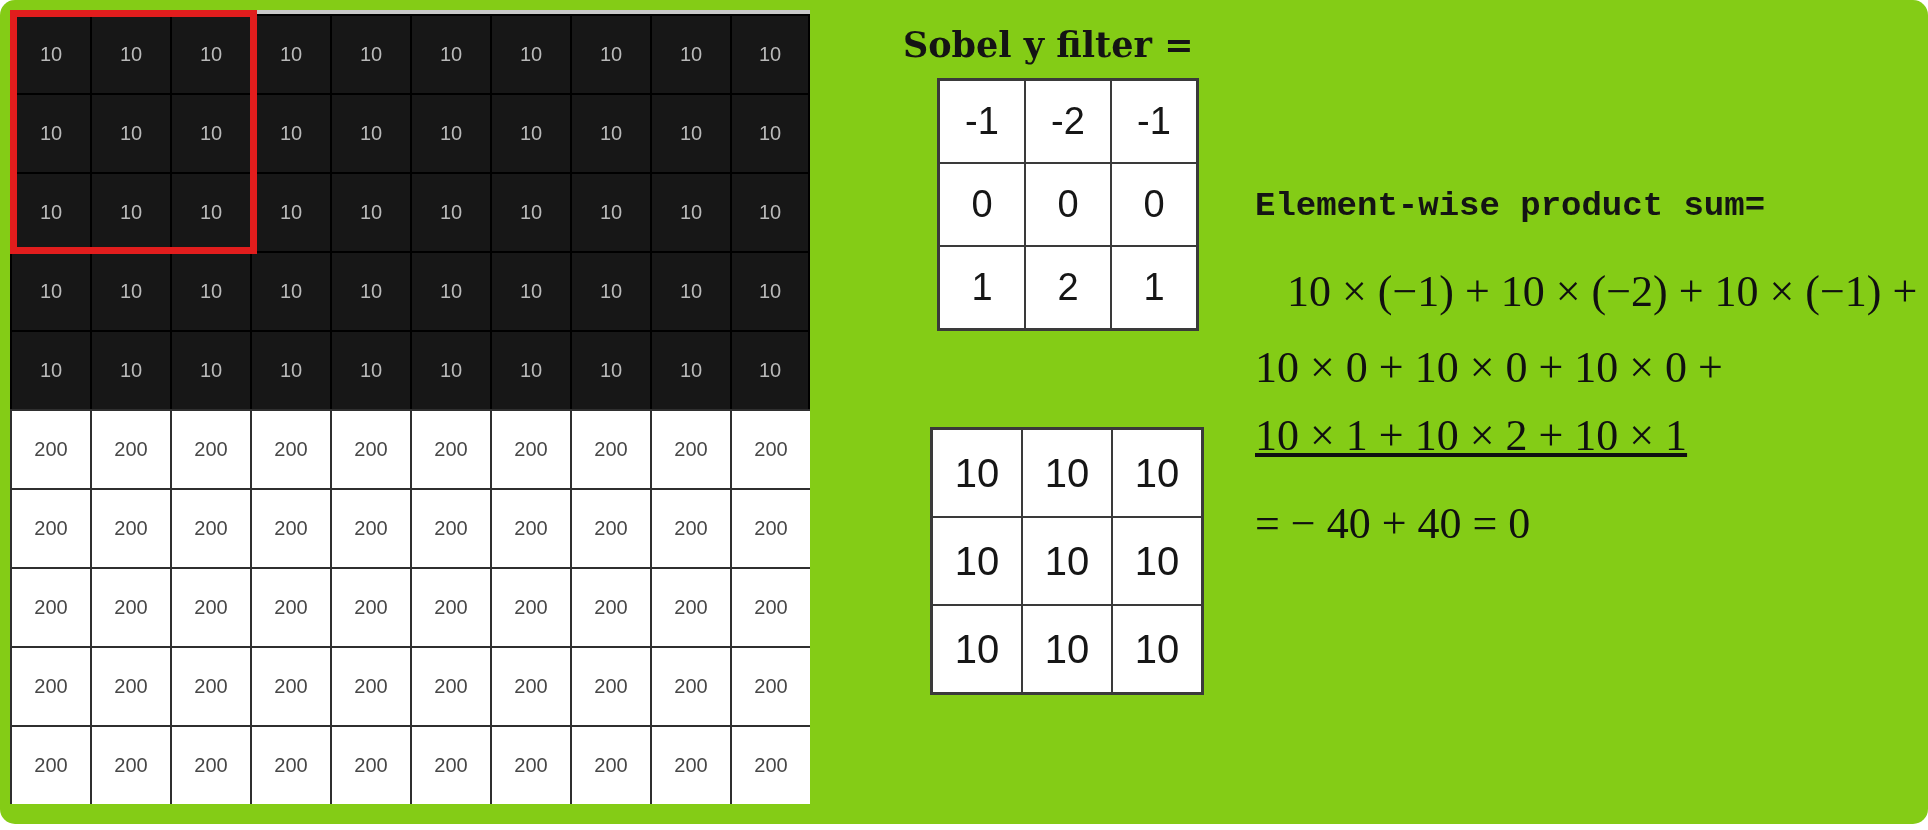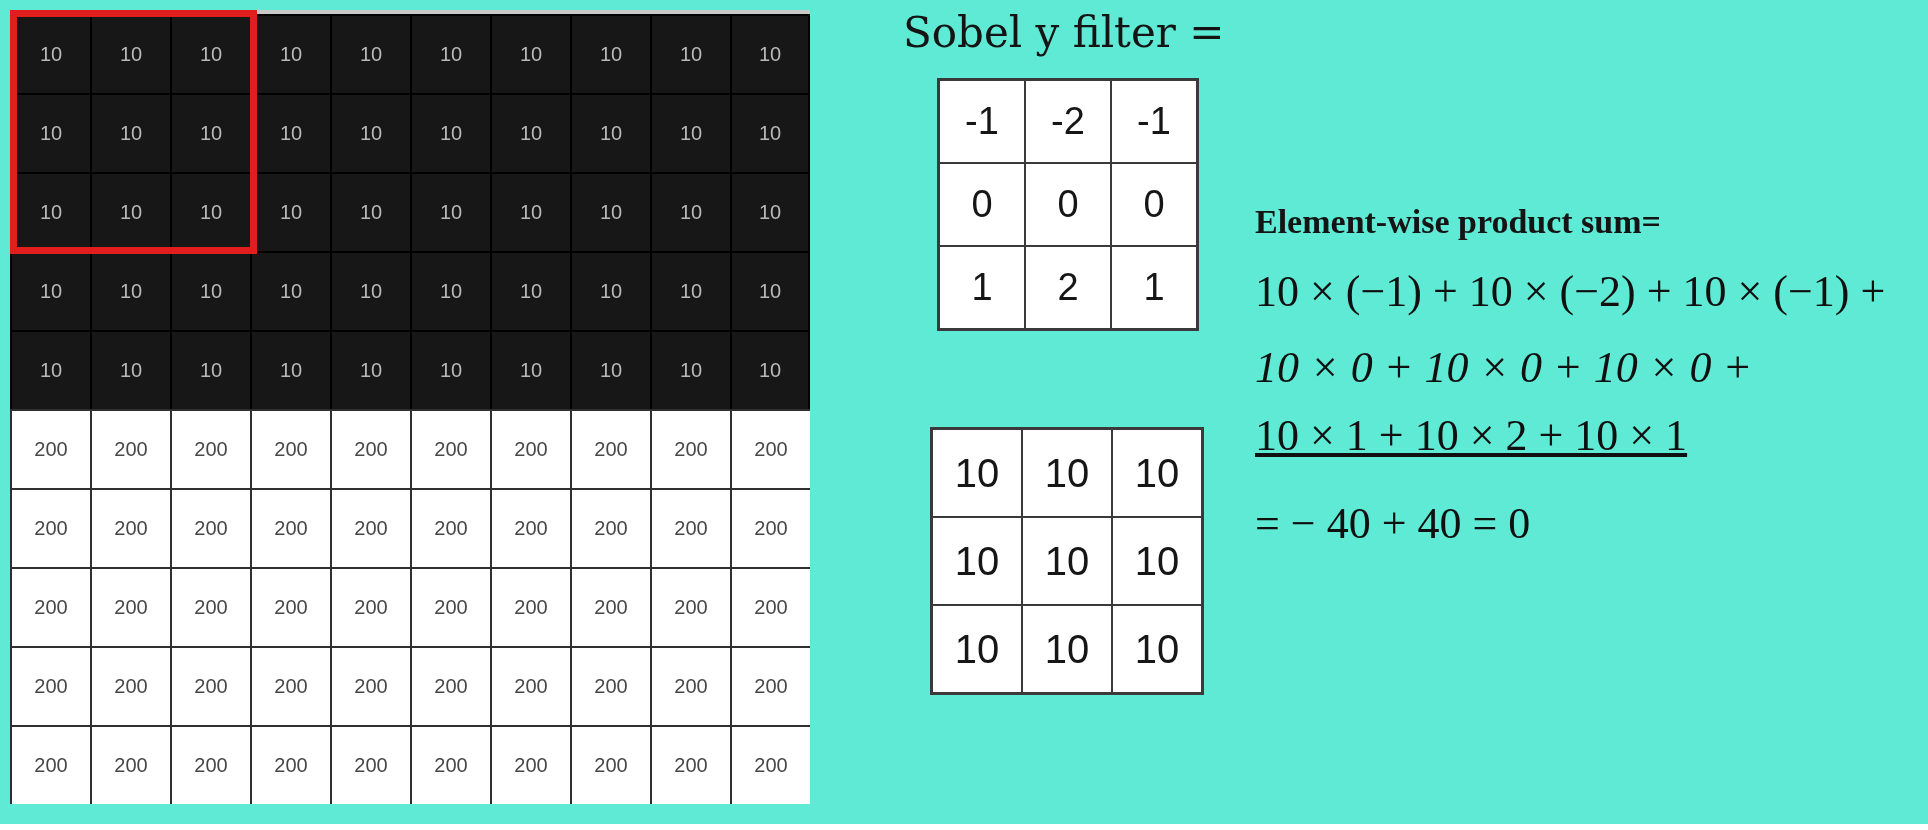--- a/index.html
+++ b/index.html
@@ -1,22 +1,23 @@
 <!DOCTYPE html>
 <html><head>
 <meta charset="utf-8">
 <style>
   html, body { margin: 0; padding: 0; background: #ffffff; }
   .canvas {
     position: relative;
     width: 1928px;
     height: 824px;
-    background: #5eead4;
+    background: #84cc16;
     overflow: hidden;
     font-family: "Liberation Sans", sans-serif;
+    border-radius: 15px;
   }
 
   
   .pixel-grid {
     position: absolute;
     left: 10px; top: 10px;
     width: 800px; height: 790px;
     border-top: 4px solid #c9c9c9;
     display: grid;
     grid-template-columns: repeat(10, 1fr);
@@ -58,48 +59,48 @@
     color: #161616;
     box-sizing: border-box;
   }
   .sobel-table { left: 937px; top: 78px; grid-template-columns: repeat(3, 86px); grid-auto-rows: 83px; }
   .sobel-table .mcell { font-size: 38px; }
   .patch-table { left: 930px; top: 427px; grid-template-columns: repeat(3, 90px); grid-auto-rows: 88px; }
   .patch-table .mcell { font-size: 40px; }
 
   .sobel-label {
     position: absolute;
-    left: 903px; top: 8px;
+    left: 903px; top: 24px;
     font-family: "DejaVu Serif", serif;
-    font-weight: normal;
-    font-size: 42px;
+    font-weight: bold;
+    font-size: 35px;
     color: #141414;
     white-space: nowrap;
   }
 
   
   .calc-title {
     position: absolute;
-    left: 1255px; top: 203px;
-    font-family: Liberation Serif, serif;
+    left: 1255px; top: 187px;
+    font-family: Liberation Mono, monospace;
     font-weight: bold;
     font-size: 34px;
     color: #141414;
     white-space: nowrap;
   }
   .calc-line {
     position: absolute;
     left: 1255px;
     font-family: "Liberation Serif", serif;
     font-size: 44px;
     color: #101010;
     white-space: nowrap;
   }
-  .calc-line-1 { top: 266px; }
-  .calc-line-2 { top: 342px; font-style: italic; }
+  .calc-line-1 { top: 266px; margin-left: 32px; }
+  .calc-line-2 { top: 342px; }
   .calc-line-3 { top: 410px; text-decoration: underline; }
   .calc-line-4 { top: 498px; }
 </style>
 </head>
 <body>
 
 <div class="canvas">
 
   <div class="pixel-grid" id="pixelGrid">
       <div class="pcell dark">10</div>

